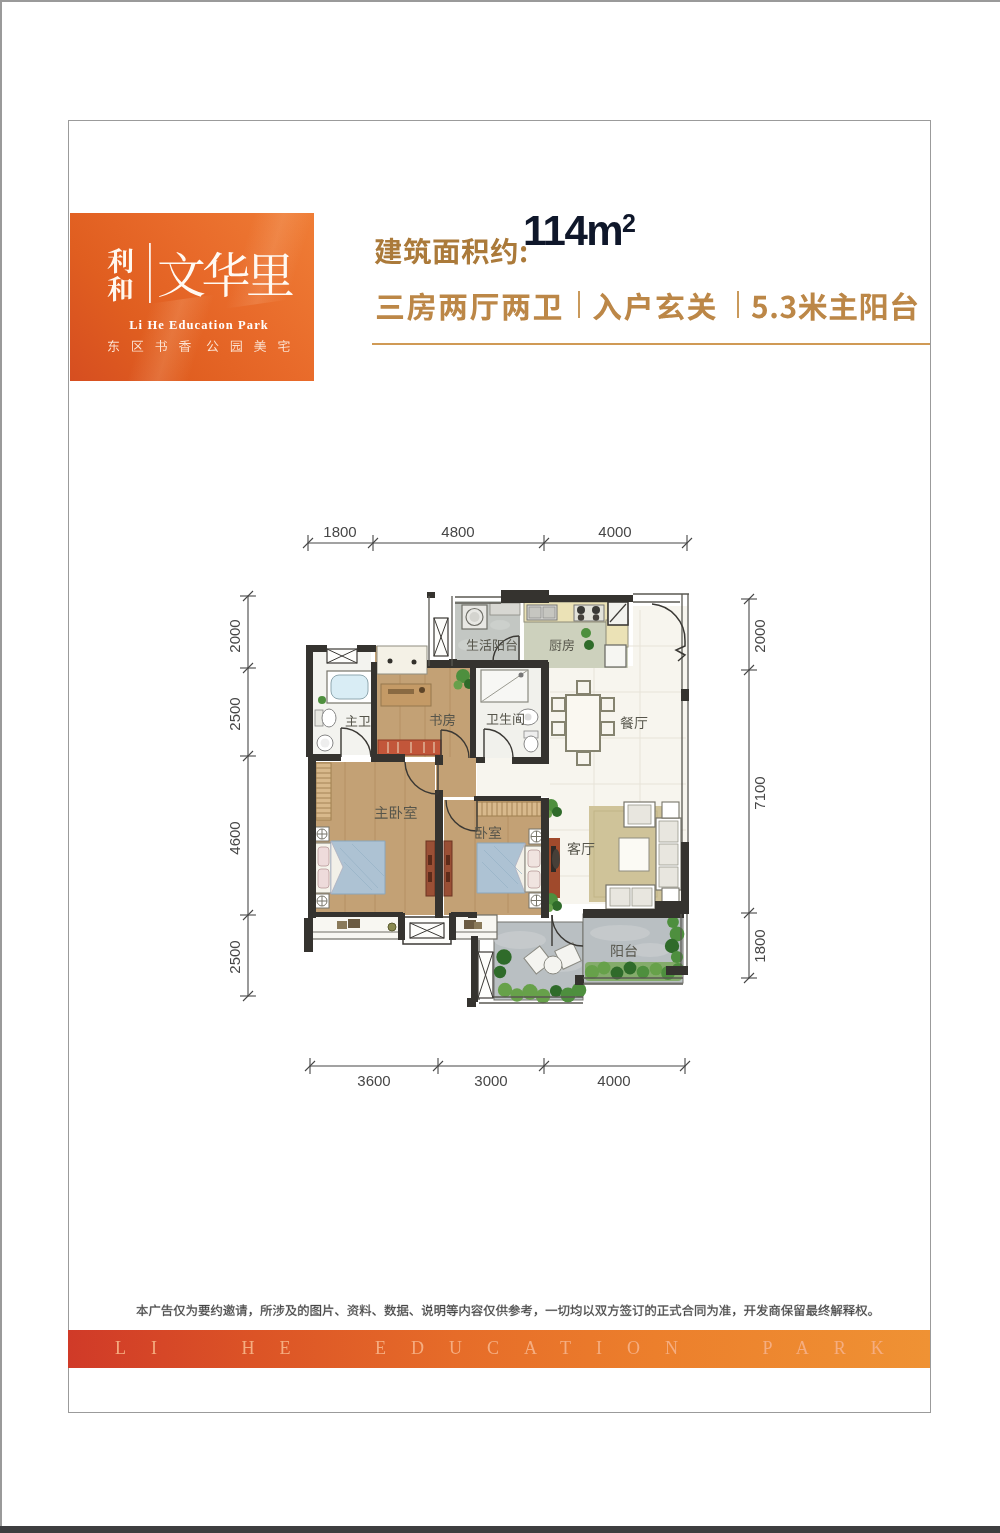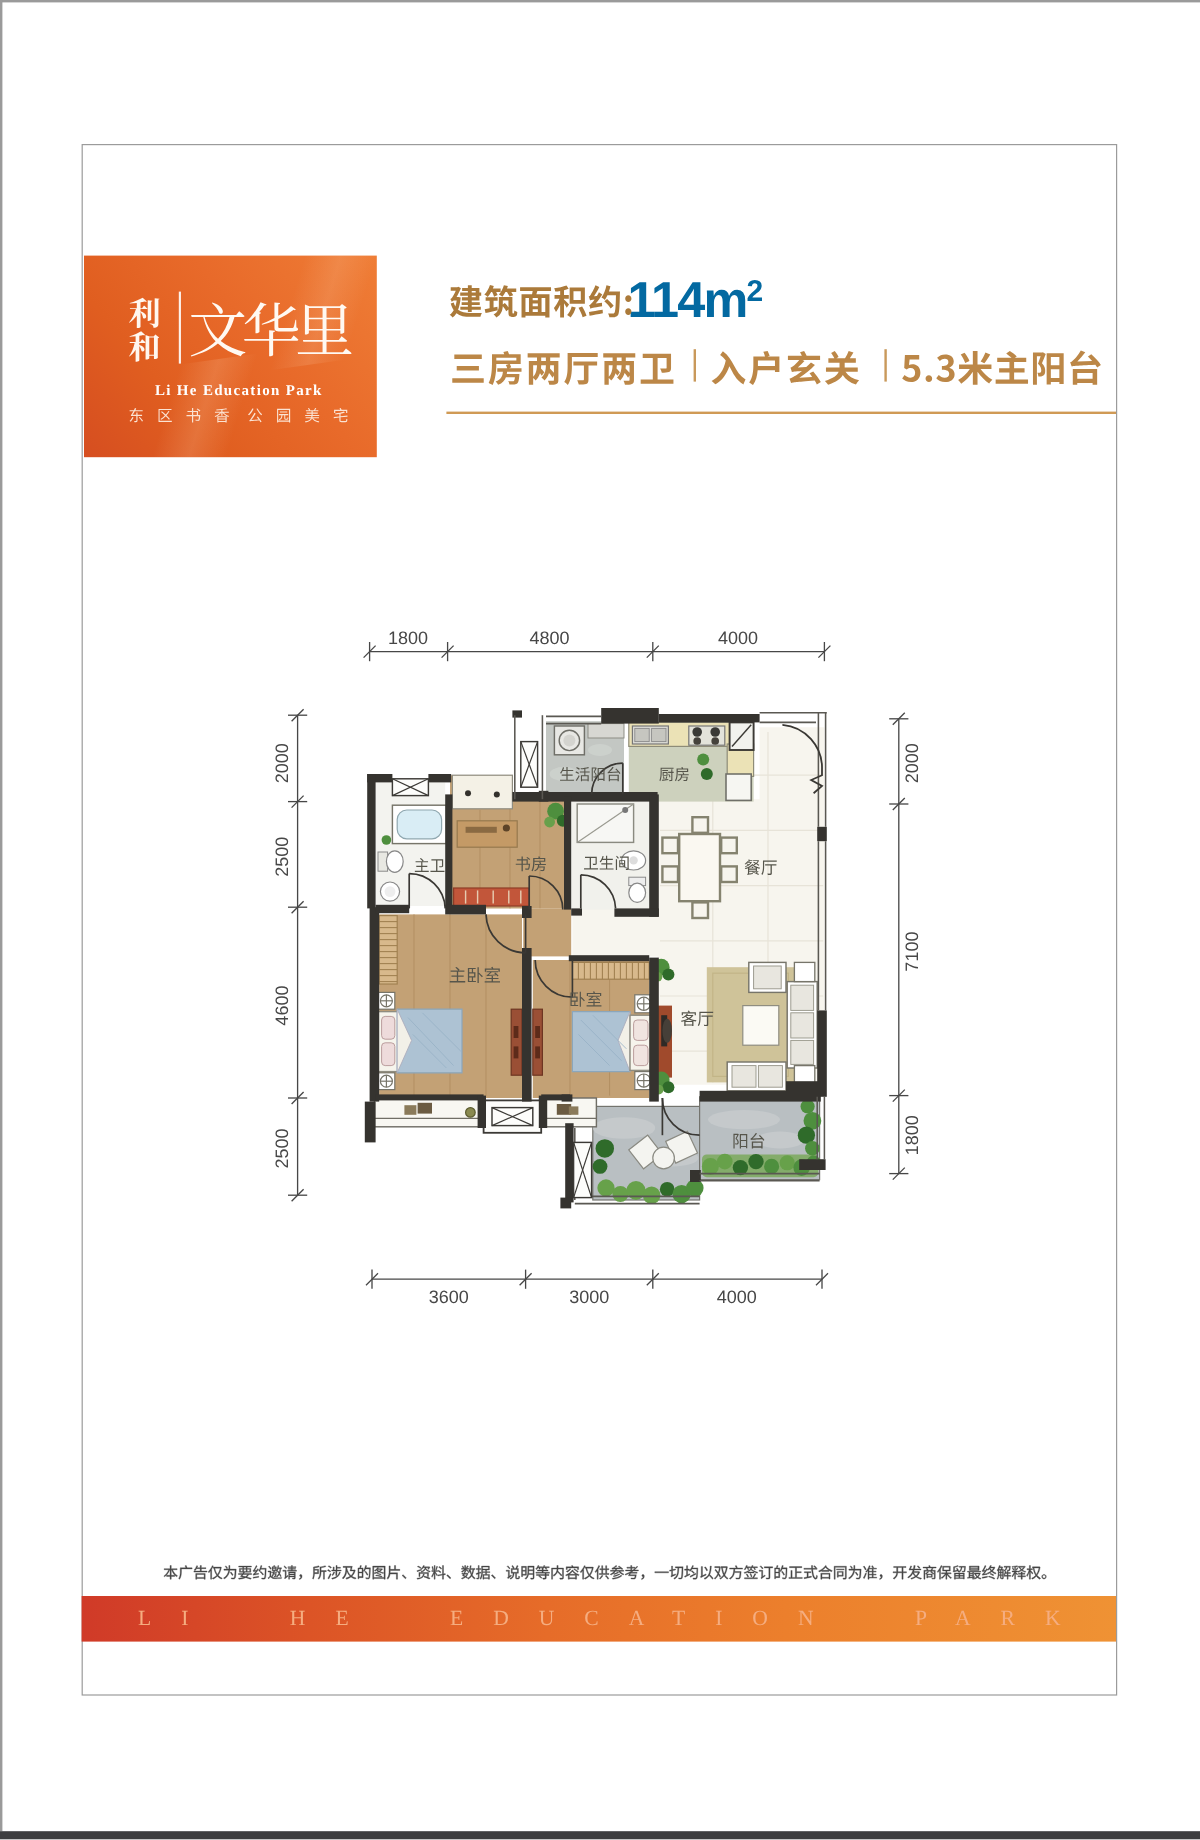--- a/index.html
+++ b/index.html
@@ -13,21 +13,21 @@
 <div class="abs" style="left:0;top:1526px;width:1000px;height:7px;background:#3e3e40;"></div>
 
 <div class="abs" style="left:68px;top:120px;width:861px;height:1291px;border:1px solid #9b9b9b;"></div>
 
 <div class="abs" style="left:70px;top:213px;width:244px;height:168px;background:linear-gradient(50deg,#d64e20 0%,#e05e20 30%,#e86a2a 60%,#ef7d36 100%);overflow:hidden;">
 
  <div class="abs" style="left:-40px;top:90px;width:260px;height:140px;background:linear-gradient(115deg,rgba(255,255,255,0) 40%,rgba(255,215,180,.18) 50%,rgba(255,255,255,0) 60%);transform:rotate(-8deg);"></div>
  <div class="abs" style="left:60px;top:-30px;width:260px;height:120px;background:linear-gradient(115deg,rgba(255,255,255,0) 45%,rgba(255,225,195,.15) 55%,rgba(255,255,255,0) 65%);transform:rotate(-8deg);"></div>
 </div>
 
-<div class="abs" style="left:523px;top:229px;width:200px;height:50px;color:#0369a1;font-weight:bold;font-size:42px;letter-spacing:-1.5px;line-height:1;">114m<span style="font-size:25px;vertical-align:13px;letter-spacing:0;">2</span></div>
+<div class="abs" style="left:523px;top:210px;width:200px;height:50px;color:#0f172a;font-weight:bold;font-size:42px;letter-spacing:-1.5px;line-height:1;">114m<span style="font-size:25px;vertical-align:13px;letter-spacing:0;">2</span></div>
 
 <div class="abs" style="left:372px;top:343px;width:558px;height:2.2px;background:#d09a55;"></div>
 
 <div class="abs" style="left:578px;top:291px;width:2.4px;height:27px;background:#c9995b;"></div>
 <div class="abs" style="left:737px;top:291px;width:2.4px;height:27px;background:#c9995b;"></div>
 
 <div class="abs" style="left:77px;top:318px;width:244px;text-align:center;color:#fff;font-family:'Liberation Serif',serif;font-weight:bold;font-size:12.5px;letter-spacing:1.1px;">Li He Education Park</div>
 
 <div class="abs" style="left:68px;top:1330px;width:862px;height:38px;background:linear-gradient(90deg,#d03a28 0%,#dc5426 22%,#e66c29 45%,#ec7f2c 68%,#ef9234 100%);"></div>
 

